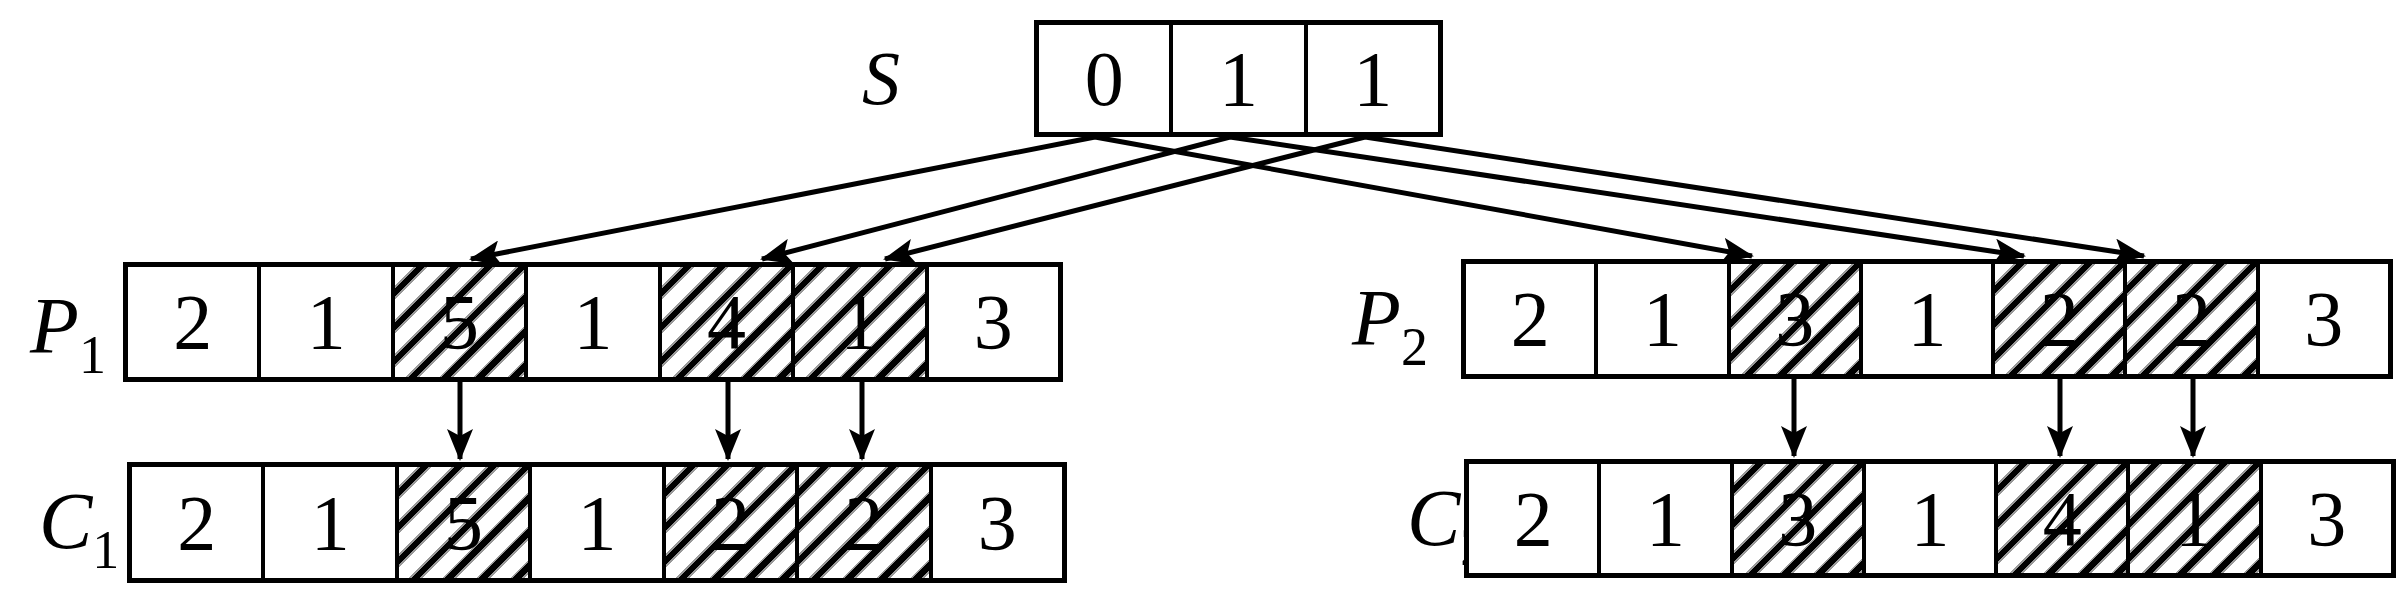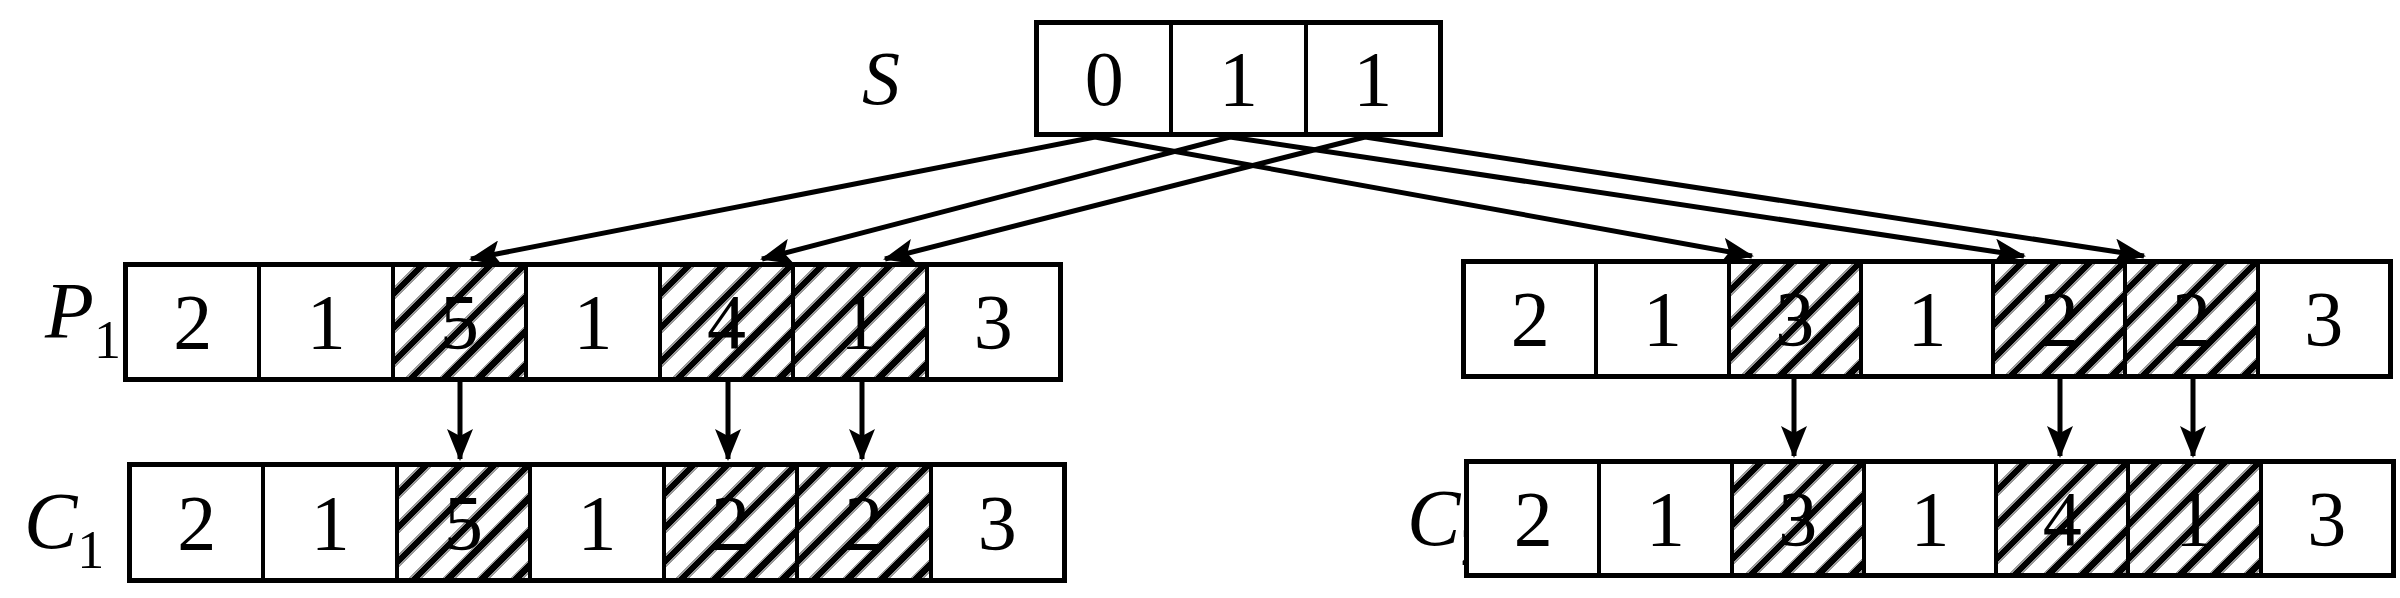--- a/index.html
+++ b/index.html
@@ -72,46 +72,49 @@
   <div class="masklabel" style="left:862px;top:40px;">
     <span>S</span>
   </div>
 
   <div class="grid" style="left:1034px;top:20px;width:409px;height:117px;">
     <div class="cell">0</div>
     <div class="cell">1</div>
     <div class="cell">1</div>
   </div>
 
-  <div class="rowlabel" style="left:30px;top:271px;margin-left:15px;">
+  <div class="rowlabel" style="left:30px;top:286px;">
     <span>P</span><span class="sub">1</span>
   </div>
 
   <div class="grid" style="left:123px;top:262px;width:940px;height:120px;">
     <div class="cell">2</div>
     <div class="cell">1</div>
     <div class="cell hatch">5</div>
     <div class="cell">1</div>
     <div class="cell hatch">4</div>
     <div class="cell hatch">1</div>
     <div class="cell">3</div>
   </div>
 
+  <div class="rowlabel" style="left:1352px;top:278px;">
+    <span>P</span><span class="sub">2</span>
+  </div>
 
   <div class="grid" style="left:1461px;top:259px;width:932px;height:120px;">
     <div class="cell">2</div>
     <div class="cell">1</div>
     <div class="cell hatch">3</div>
     <div class="cell">1</div>
     <div class="cell hatch">2</div>
     <div class="cell hatch">2</div>
     <div class="cell">3</div>
   </div>
 
-  <div class="rowlabel" style="left:24px;top:481px;">
+  <div class="rowlabel" style="left:39px;top:481px;">
     <span>C</span><span class="sub">1</span>
   </div>
 
   <div class="grid" style="left:127px;top:462px;width:940px;height:121px;">
     <div class="cell">2</div>
     <div class="cell">1</div>
     <div class="cell hatch">5</div>
     <div class="cell">1</div>
     <div class="cell hatch">2</div>
     <div class="cell hatch">2</div>

